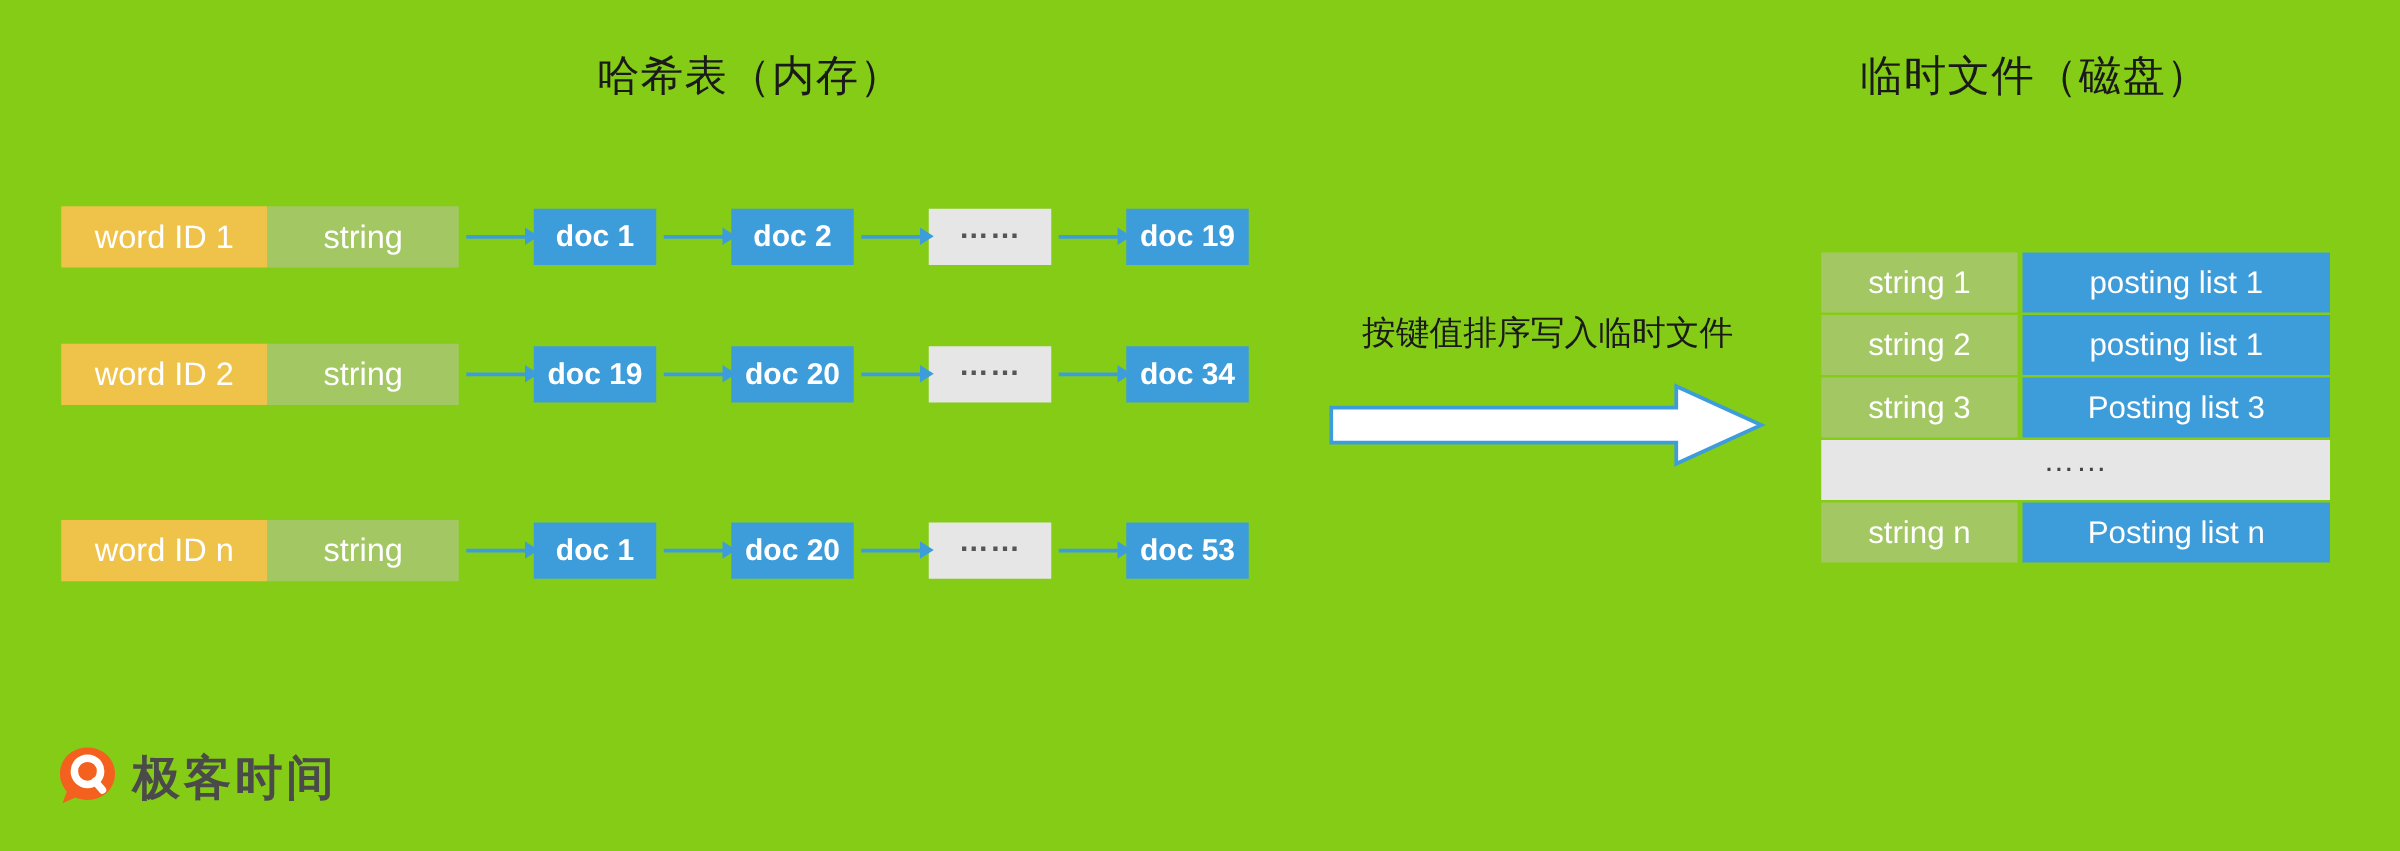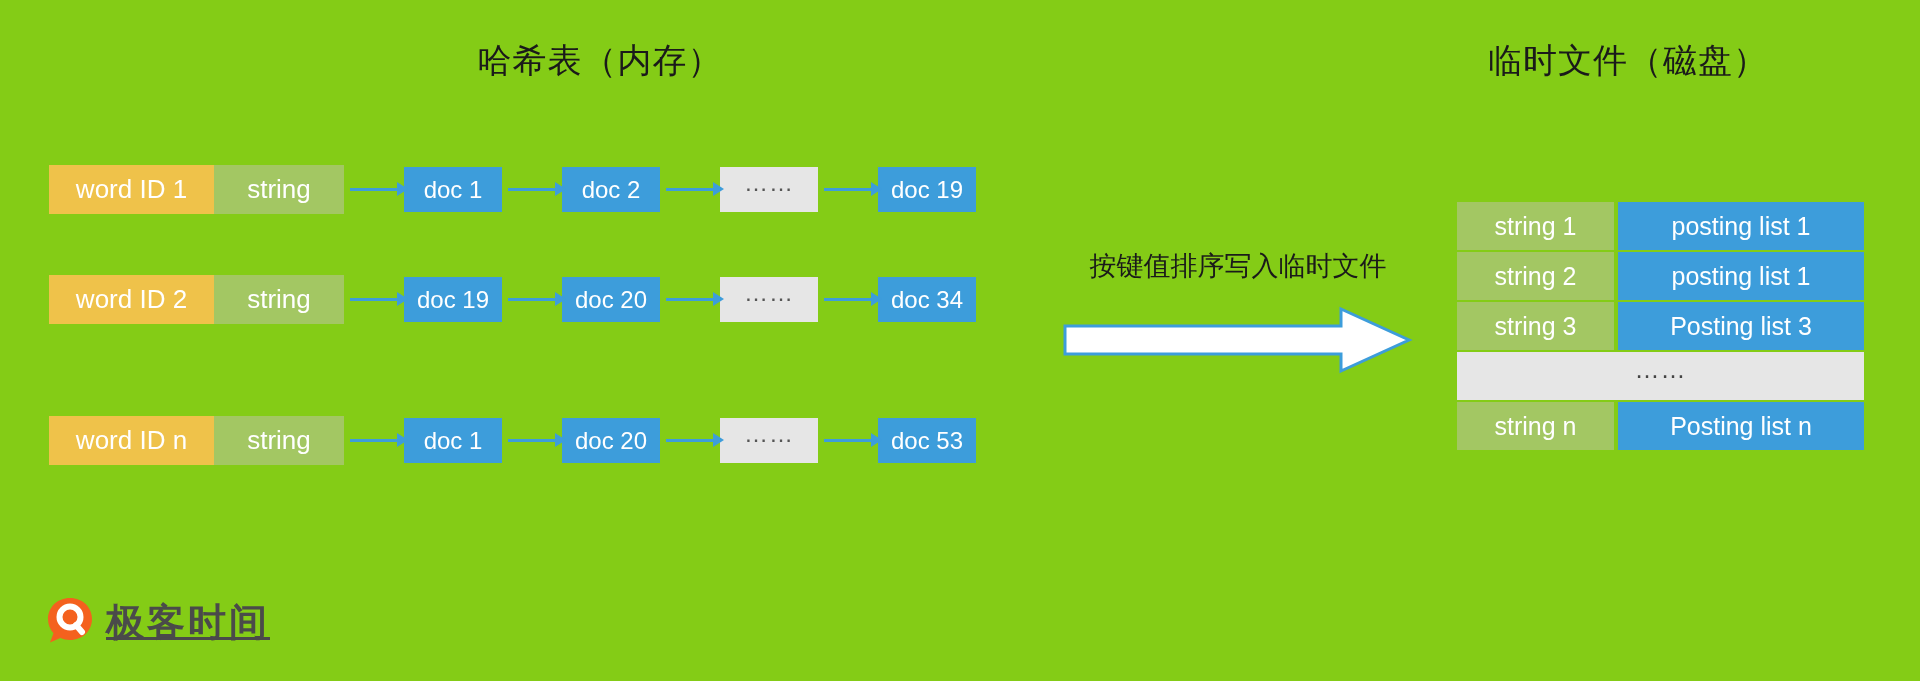--- a/index.html
+++ b/index.html
@@ -35,22 +35,22 @@
     align-items: center;
   }
   .cell {
     display: flex;
     align-items: center;
     justify-content: center;
     color: #fff;
     flex: none;
   }
   .cell.yellow { width: 165px; height: 49px; background: var(--yellow, #EFC24A); font-size: 26px; }
-  .cell.green  { width: 130px; height: 49px; background: var(--green,  #A3C763); font-size: 26px; }
-  .cell.doc    { width: 98px;  height: 45px; font-size: 24px; }
+  .cell.green  { width: 153px; height: 49px; background: var(--green,  #A3C763); font-size: 26px; }
+  .cell.doc    { width: 98px;  height: 45px; font-size: 24px; font-weight: bold; }
   .cell.bluec  { background: var(--blue, #3D9DDB); }
   .cell.grayc  { background: var(--gray, #E6E6E6); color: #555; }
   .ell span    { transform: translateY(-7px); letter-spacing: 1px; }
 
   .sarrow {
     position: relative;
     width: 48px;
     height: 3px;
     background: var(--blue, #3D9DDB);
     margin: 0 6px 0 6px;
@@ -107,21 +107,20 @@
     top: 596px;
     display: flex;
     align-items: center;
     gap: 12px;
   }
   .logo-text {
     font-size: 38px;
     font-weight: 600;
     color: #4a4a4a;
     letter-spacing: 3px;
-    text-decoration: underline;
   }
 </style>
 </head>
 <body>
 
 <div class="canvas">
 
   <div class="title left">哈希表（内存）</div>
   <div class="title right">临时文件（磁盘）</div>
 

